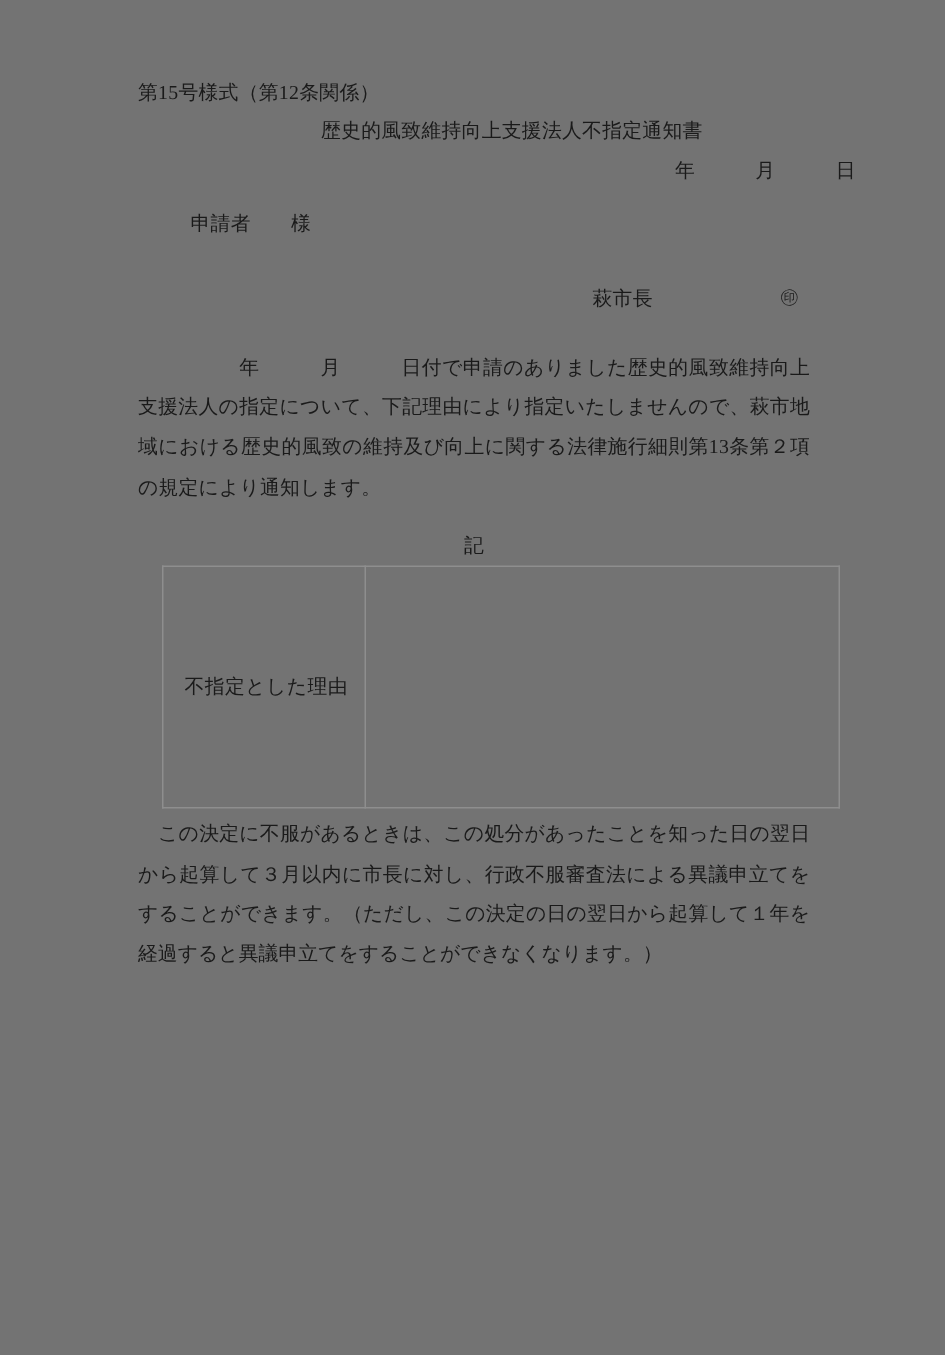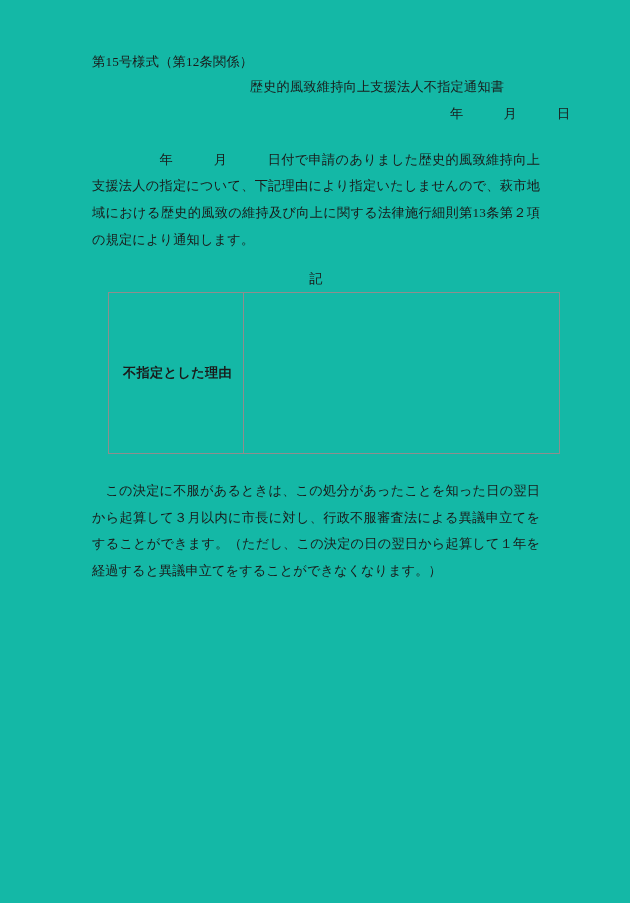--- a/index.html
+++ b/index.html
@@ -8,21 +8,21 @@
     background: #ffffff;
   }
   body {
     font-family: "Liberation Serif", "DejaVu Serif", serif;
     color: #1a1a1a;
   }
   .page {
     position: relative;
     width: 630px;
     height: 903px;
-    background: #14b8a6;
+    background: #737373;
     overflow: hidden;
     box-sizing: border-box;
   }
   .doc {
     position: absolute;
     left: 92px;
     top: 52px;
     width: 448px;
   }
   .form-no {
@@ -31,21 +31,20 @@
     letter-spacing: 0.2px;
     white-space: nowrap;
   }
   .doc-title {
     font-size: 13.2px;
     line-height: 1.5;
     margin-top: 5px;
     padding-left: 122px;
     letter-spacing: 0.2px;
     white-space: nowrap;
-    text-align: center;
   }
   .date-line {
     font-size: 13.2px;
     margin-top: 8px;
     padding-left: 358px;
     letter-spacing: 0.2px;
     white-space: nowrap;
   }
   .addressee {
     font-size: 13.2px;
@@ -80,62 +79,66 @@
     text-align: center;
     margin-top: 16px;
     letter-spacing: 0.2px;
   }
   table.reason-table {
     border-collapse: collapse;
     width: 444px;
     margin-top: 4px;
     margin-left: 16px;
     table-layout: fixed;
-    font-weight: bold;
   }
   table.reason-table td {
     border: 1px solid #8e8e8e;
     height: 158px;
     vertical-align: middle;
     font-size: 13.2px;
     letter-spacing: 0.3px;
   }
   td.reason-label {
     width: 129px;
     text-align: center;
     padding-left: 4px;
   }
   td.reason-value {
     width: 313px;
   }
   .appeal-para {
     font-size: 13.2px;
     line-height: 2.03;
-    margin-top: 24px;
+    margin-top: 4px;
     letter-spacing: 0.05px;
     text-align: justify;
     text-justify: inter-ideograph;
   }
   .appeal-para.second {
     margin-top: 0px;
   }
 </style>
 </head>
 <body>
 
 <div class="page">
   <div class="doc">
 
     <div class="form-no">第15号様式（第12条関係）</div>
 
     <div class="doc-title">歴史的風致維持向上支援法人不指定通知書</div>
 
     <div class="date-line">年　　　月　　　日</div>
 
+    <div class="addressee">申請者　　様</div>
 
+    <div class="issuer-line">
+      <span>萩市長</span>
+      <span class="issuer-seal">㊞</span>
+    </div>
 
     <div class="body-para">　　　　　年　　　月　　　日付で申請のありました歴史的風致維持向上支援法人の指定について、下記理由により指定いたしませんので、萩市地域における歴史的風致の維持及び向上に関する法律施行細則第13条第２項の規定により通知します。</div>
 
     <div class="kiji">記</div>
 
     <table class="reason-table">
       <tbody>
         <tr>
           <td class="reason-label">不指定とした理由</td>
           <td class="reason-value"></td>

